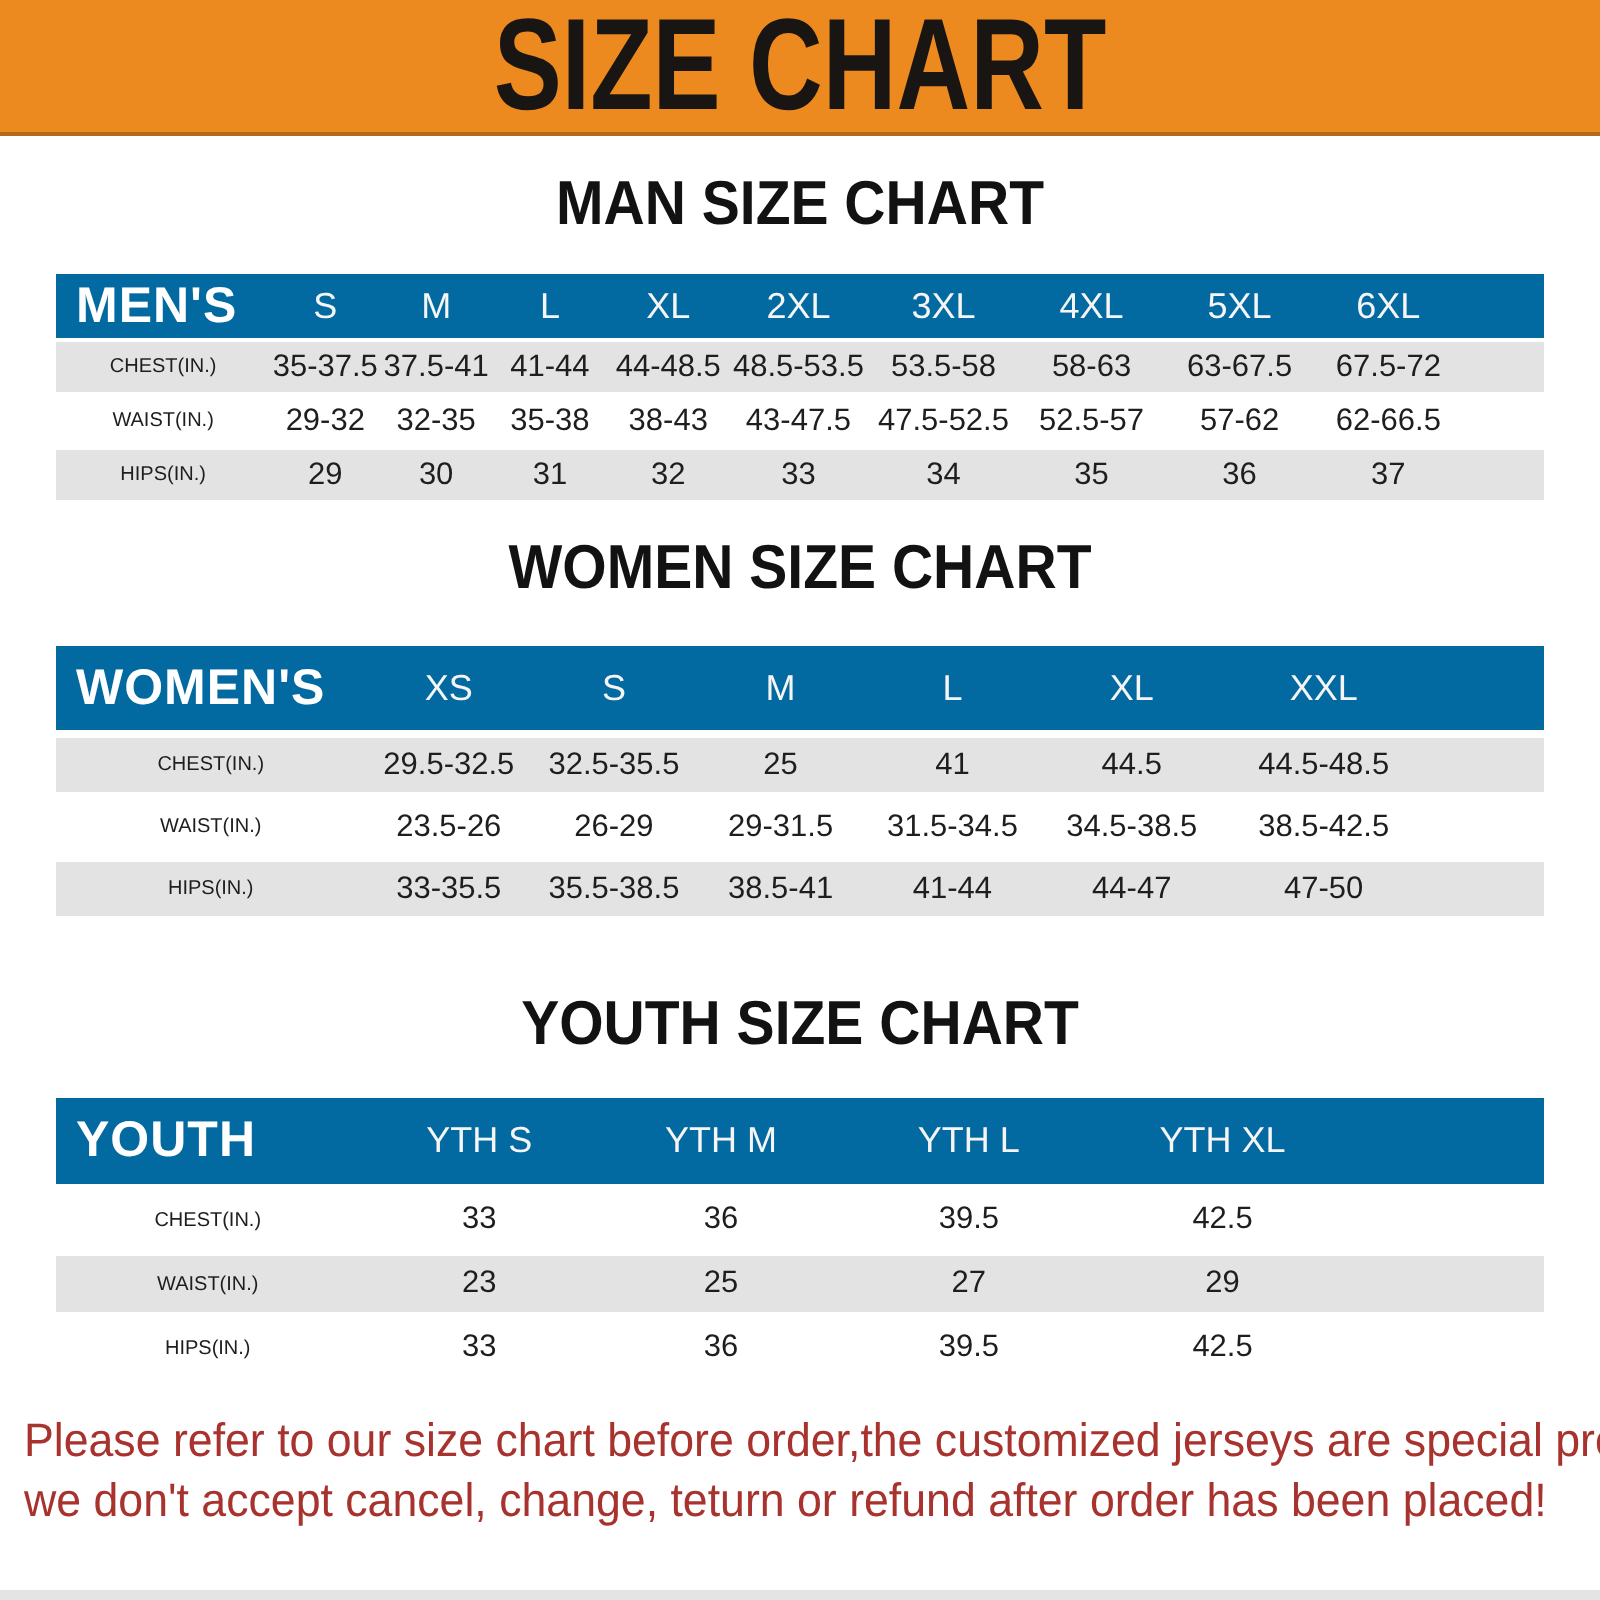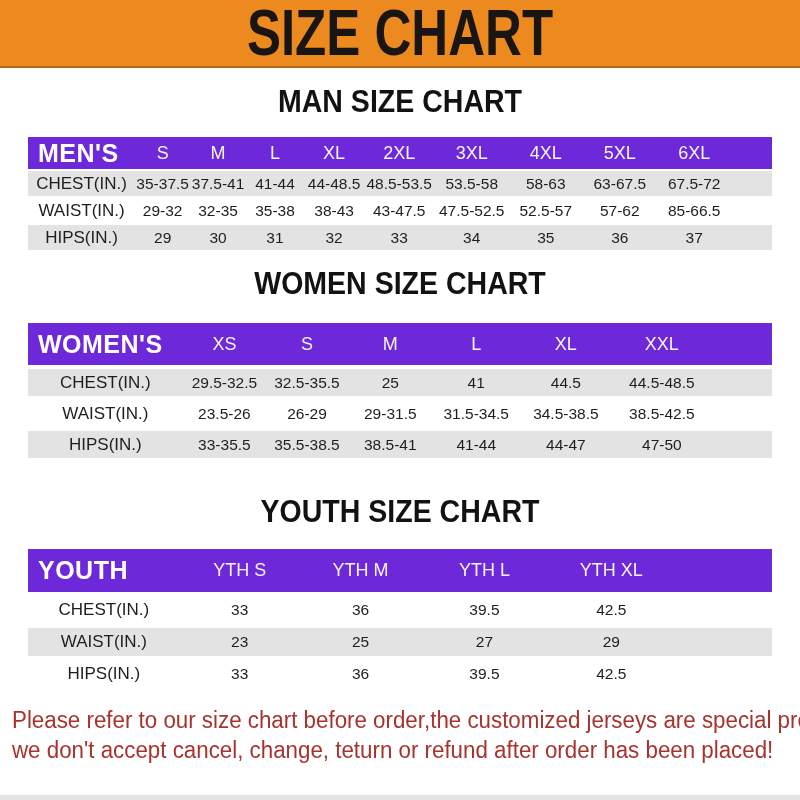--- a/index.html
+++ b/index.html
@@ -36,30 +36,30 @@
     width: 744px; margin: 0 auto;
     table-layout: fixed;
     border-collapse: separate;
     font-size: 15.5px; color: #1e1e1e;
   }
   table.size-table th, table.size-table td {
     text-align: center; vertical-align: middle;
     overflow: hidden; white-space: nowrap;
     font-weight: 400; padding: 0;
   }
-  thead tr { background: #6d28d9; }
+  thead tr { background: #0369a1; }
   thead th { color: #f5f5f5; font-size: 18px; }
   thead th.corner-label {
     color: #ffffff; font-weight: 700; font-size: 25px;
     text-align: left; padding-left: 10px;
     letter-spacing: 0.5px;
   }
   tbody tr.shade { background: #e3e3e3; }
   tbody tr.plain { background: #ffffff; }
-  tbody th.row-label { font-weight: 400; font-size: 17px; }
+  tbody th.row-label { font-weight: 400; font-size: 10px; }
 
   #table-0 { margin-top: 16px; border-spacing: 0 2px; }
   #table-0 thead tr { height: 32px; }
   #table-0 tbody tr { height: 25px; }
 
   #table-1 { margin-top: 18px; border-spacing: 0 4px; }
   #table-1 thead tr { height: 42px; padding-left: 16px; }
   #table-1 tbody tr { height: 27px; }
 
   #table-2 { margin-top: 16px; border-spacing: 0 4px; }
@@ -134,21 +134,21 @@
       <tr class="plain">
         <th class="row-label">WAIST(IN.)</th>
         <td>29-32</td>
         <td>32-35</td>
         <td>35-38</td>
         <td>38-43</td>
         <td>43-47.5</td>
         <td>47.5-52.5</td>
         <td>52.5-57</td>
         <td>57-62</td>
-        <td>85-66.5</td>
+        <td>62-66.5</td>
         <td></td>
       </tr>
       <tr class="shade">
         <th class="row-label">HIPS(IN.)</th>
         <td>29</td>
         <td>30</td>
         <td>31</td>
         <td>32</td>
         <td>33</td>
         <td>34</td>

